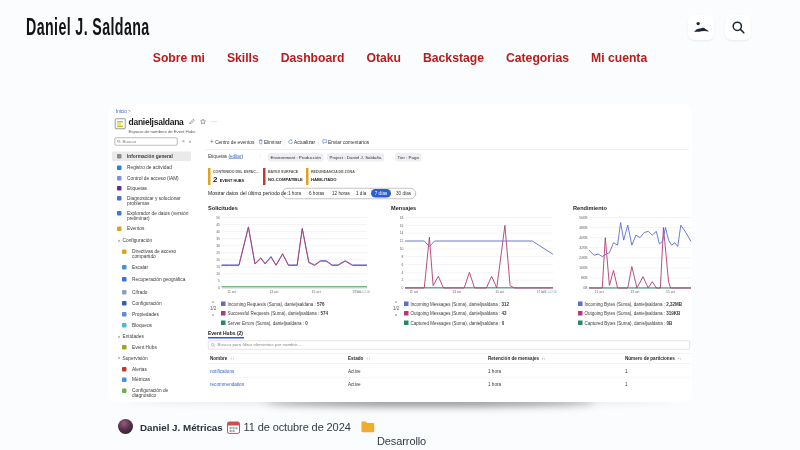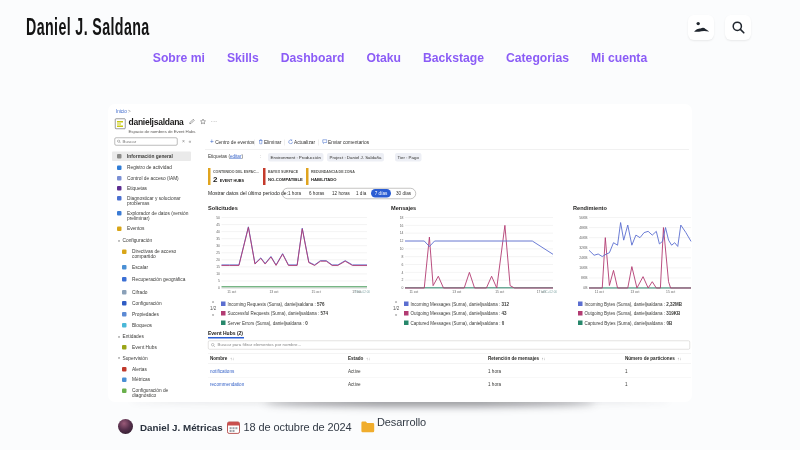--- a/index.html
+++ b/index.html
@@ -1,18 +1,18 @@
 <!DOCTYPE html>
 <html><head>
 <meta charset="utf-8">
 <style>
   html,body{margin:0;padding:0;width:800px;height:450px;background:#fbfcfd;font-family:"Liberation Sans",sans-serif;overflow:hidden;position:relative}
   .abs{position:absolute;white-space:nowrap}
   .logo{position:absolute;left:26px;top:13px;font-weight:bold;font-size:19px;color:#141414;transform:scaleX(.75) scaleY(1.28);transform-origin:left top;white-space:nowrap;letter-spacing:.5px}
-  nav{position:absolute;left:0;top:51px;width:800px;text-align:center;font-size:12.2px;font-weight:bold;color:#8b5cf6}
+  nav{position:absolute;left:0;top:51px;width:800px;text-align:center;font-size:12.2px;font-weight:bold;color:#b91c1c}
   nav span{margin:0 11px}
   .hbtn{position:absolute;top:15px;width:26px;height:25px;background:#fff;border-radius:6px;box-shadow:0 1px 2px rgba(0,0,0,.08);display:flex;align-items:center;justify-content:center}
   .shot{position:absolute;left:108px;top:103.5px;width:583.5px;height:298.5px;background:#fff;border-radius:7px;overflow:hidden}
   .inner{position:absolute;left:0;top:0;width:1166px;height:598px;transform:scale(.5);transform-origin:0 0;color:#323130}
   .inner .abs{position:absolute;white-space:nowrap}
   .blue{color:#3a66c9}
   .si{position:absolute;font-size:9.6px;color:#3a3a38;white-space:nowrap;line-height:10.4px}
   .si i{position:absolute;left:-20px;top:1px;width:9px;height:9px;border-radius:2px;display:block}
   .sec{position:absolute;left:20px;font-size:9.6px;color:#3a3a38;white-space:nowrap}
   .chev{font-size:8px;color:#555;display:inline-block;transform:scaleY(.7);margin-right:5px}
@@ -267,17 +267,17 @@
 <div class="meta abs" style="left:140px;top:420.5px;color:#2a323e;font-size:9.8px;font-weight:bold;letter-spacing:0">Daniel J. Métricas</div>
 <svg class="abs" style="left:227px;top:419.5px" width="13" height="14" viewBox="0 0 13 14">
 <rect x="0.5" y="2" width="12" height="11.4" rx="1.6" fill="#fff" stroke="#b95a58" stroke-width="1"></rect>
 <path d="M0.5 3.6 Q0.5 2 2.1 2 L10.9 2 Q12.5 2 12.5 3.6 L12.5 5.4 L0.5 5.4 Z" fill="#c9504e"></path>
 <rect x="2.6" y="7.2" width="2" height="2" fill="#9aa1a8"></rect>
     <rect x="5.5" y="7.2" width="2" height="2" fill="#9aa1a8"></rect>
     <rect x="8.4" y="7.2" width="2" height="2" fill="#9aa1a8"></rect>
 <rect x="2.6" y="10" width="2" height="2" fill="#9aa1a8"></rect>
     <rect x="5.5" y="10" width="2" height="2" fill="#9aa1a8"></rect>
 </svg>
-<div class="meta abs" style="left:243.5px;top:420.5px">18 de octubre de 2024</div>
+<div class="meta abs" style="left:243.5px;top:420.5px">11 de octubre de 2024</div>
 <svg class="abs" style="left:361px;top:420.5px" width="13.5" height="12" viewBox="0 0 13.5 12">
 <path d="M0.4 1.8 Q0.4 0.6 1.6 0.6 L4.8 0.6 L6.1 2.1 L12 2.1 Q13.2 2.1 13.2 3.3 L13.2 10 Q13.2 11.2 12 11.2 L1.6 11.2 Q0.4 11.2 0.4 10 Z" fill="#f0ad2d"></path>
 </svg>
-<div class="meta abs" style="left:377px;top:416px">Desarrollo</div>
+<div class="meta abs" style="left:377px;top:435px">Desarrollo</div>
 
 </body></html>

